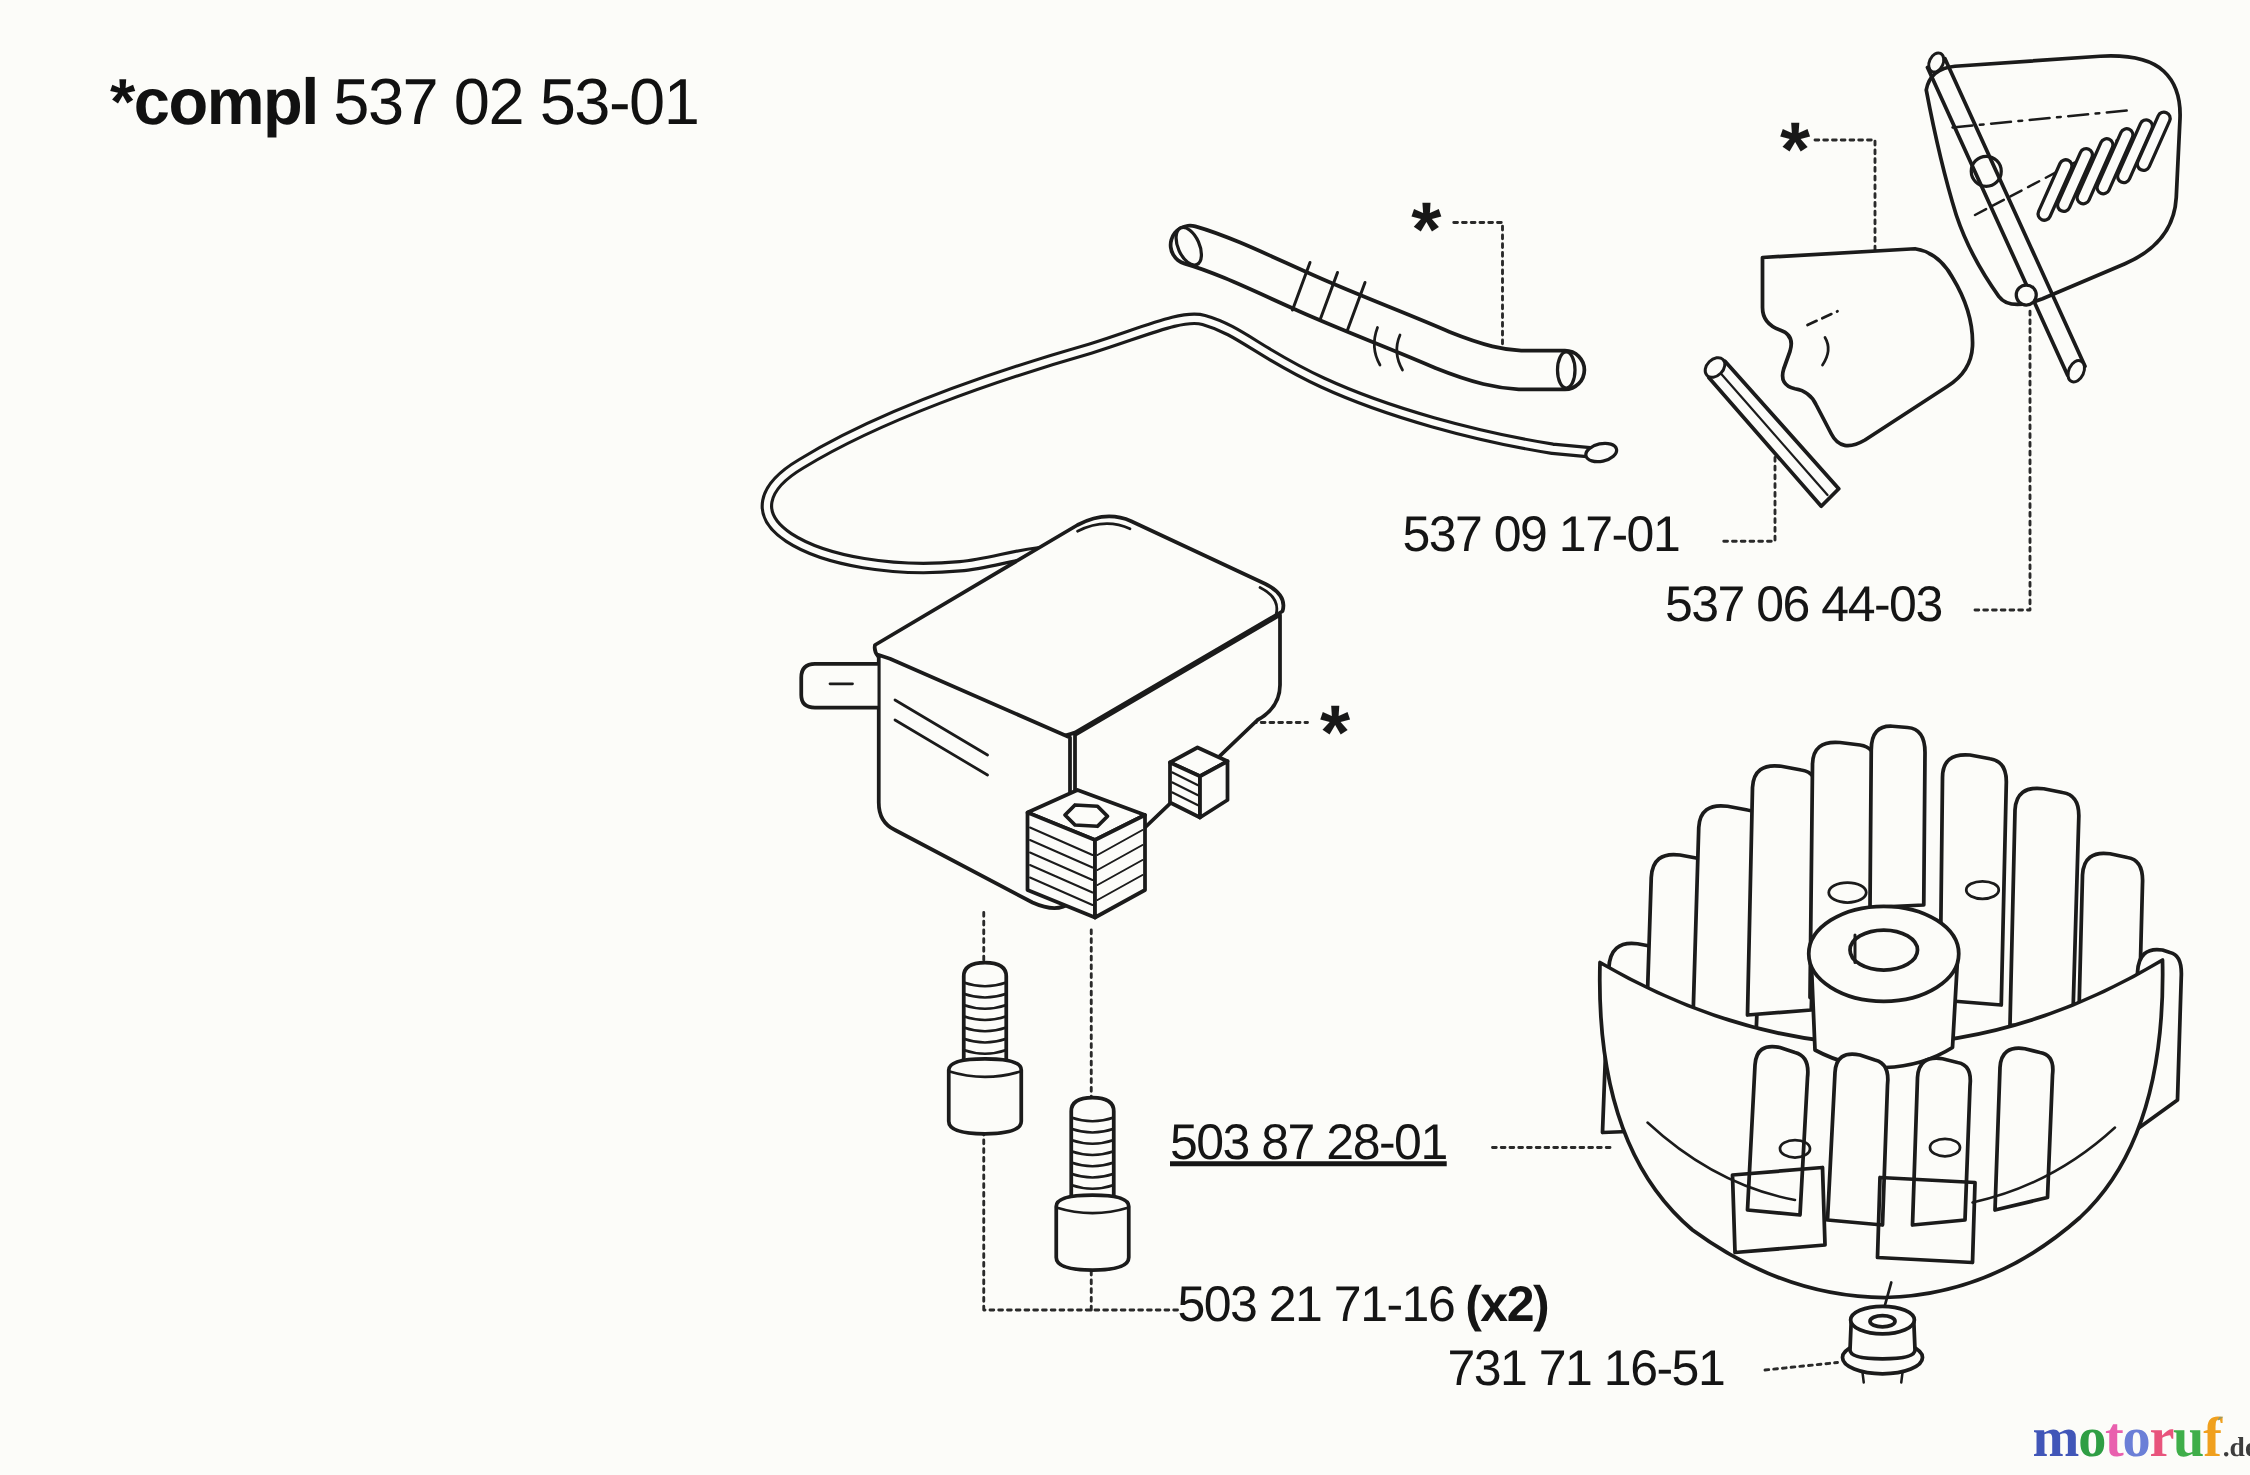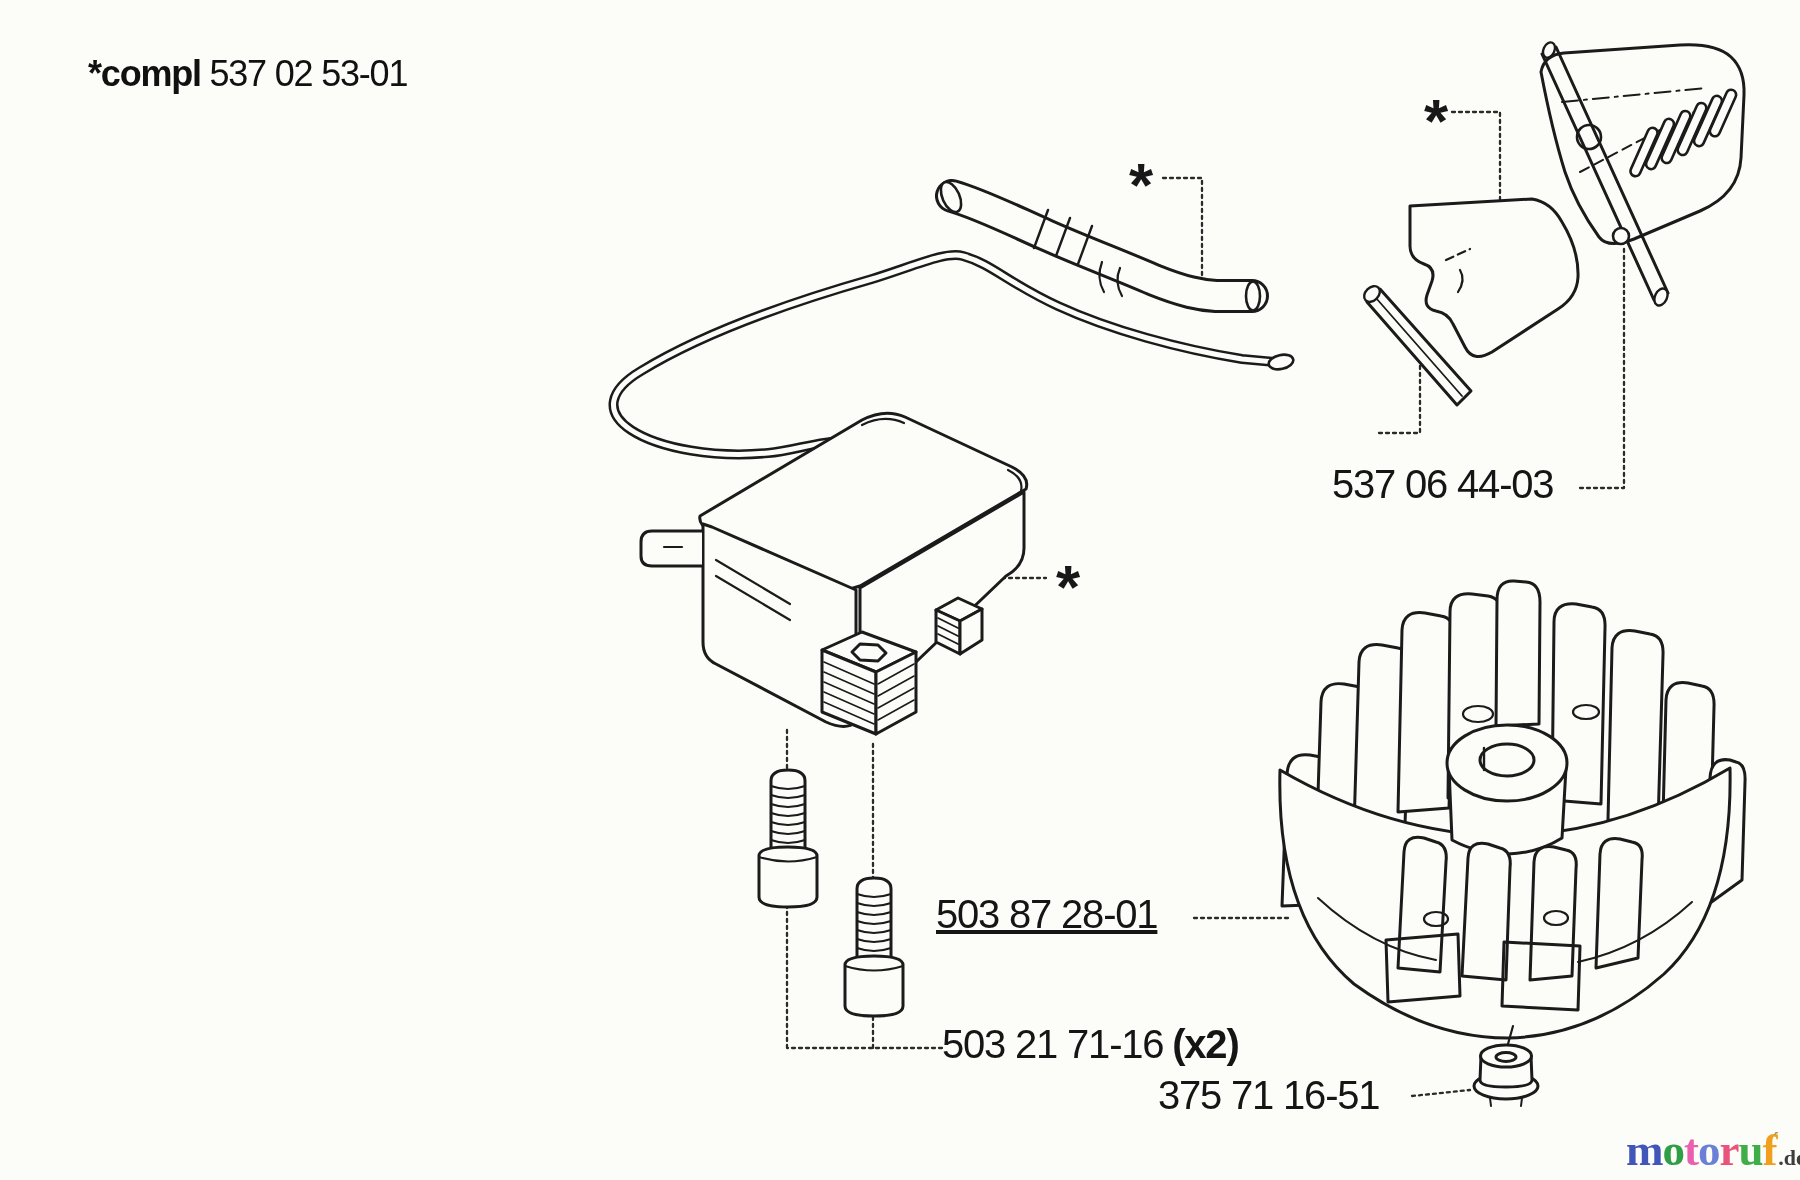--- a/index.html
+++ b/index.html
@@ -6,21 +6,21 @@
   #stage{
     position:relative;width:1800px;height:1180px;background:#fcfcf9;
     font-family:"Liberation Sans",sans-serif;overflow:hidden;
   }
   #art{position:absolute;left:0;top:0;}
   .label{
     position:absolute;font-size:40px;line-height:1;letter-spacing:-1.2px;
     color:#151515;white-space:nowrap;font-family:"Liberation Sans",sans-serif;
   }
   .label .b{font-weight:700;margin-left:0.22em;}
-  .title{position:absolute;left:88px;top:56px;font-size:36px;line-height:1;
+  .title{position:absolute;left:88px;top:56px;font-size:52px;line-height:1;
     letter-spacing:-1.2px;color:#111;white-space:nowrap;}
   .title .bold{font-weight:700;}
   .title .num{margin-left:0.24em;}
   .ast{
     position:absolute;font-size:62px;line-height:1;font-weight:700;color:#181818;
     width:28px;text-align:center;font-family:"Liberation Sans",sans-serif;
   }
   #logo{
     position:absolute;left:1626px;top:1128px;white-space:nowrap;
     font-family:"Liberation Serif",serif;font-weight:700;font-size:45px;line-height:1;
@@ -185,24 +185,25 @@
   </svg>
 
   <div class="title">
     <span class="bold">*compl</span><span class="num">537 02 53-01</span>
   </div>
 
   <div class="ast" style="left:1127px;top:154px;">*</div>
   <div class="ast" style="left:1422px;top:90px;">*</div>
   <div class="ast" style="left:1054px;top:556px;">*</div>
 
+  <div class="label" style="left:1122px;top:408px;">537 09 17-01</div>
   <div class="label" style="left:1320px;top:464px;margin-left:12px;">537 06 44-03</div>
   <div class="label" style="left:936px;top:894px;text-decoration:underline;">503 87 28-01</div>
   <div class="label" style="left:942px;top:1024px;">
     <span>503 21 71-16</span><span class="b">(x2)</span>
   </div>
-  <div class="label" style="left:1158px;top:1075px;">375 71 16-51</div>
+  <div class="label" style="left:1158px;top:1075px;">731 71 16-51</div>
 
   <div id="logo">
     <span style="color: rgb(65, 86, 184);">m</span><span style="color: rgb(47, 158, 68);">o</span><span style="color: rgb(233, 96, 174);">t</span><span style="color: rgb(107, 127, 215);">o</span><span style="color: rgb(232, 84, 124);">r</span><span style="color: rgb(63, 174, 73);">u</span><span style="color: rgb(240, 160, 30);">f</span><span class="tick">´</span><span class="suffix">.de</span>
   </div>
 
 </div>
 
 </body></html>

